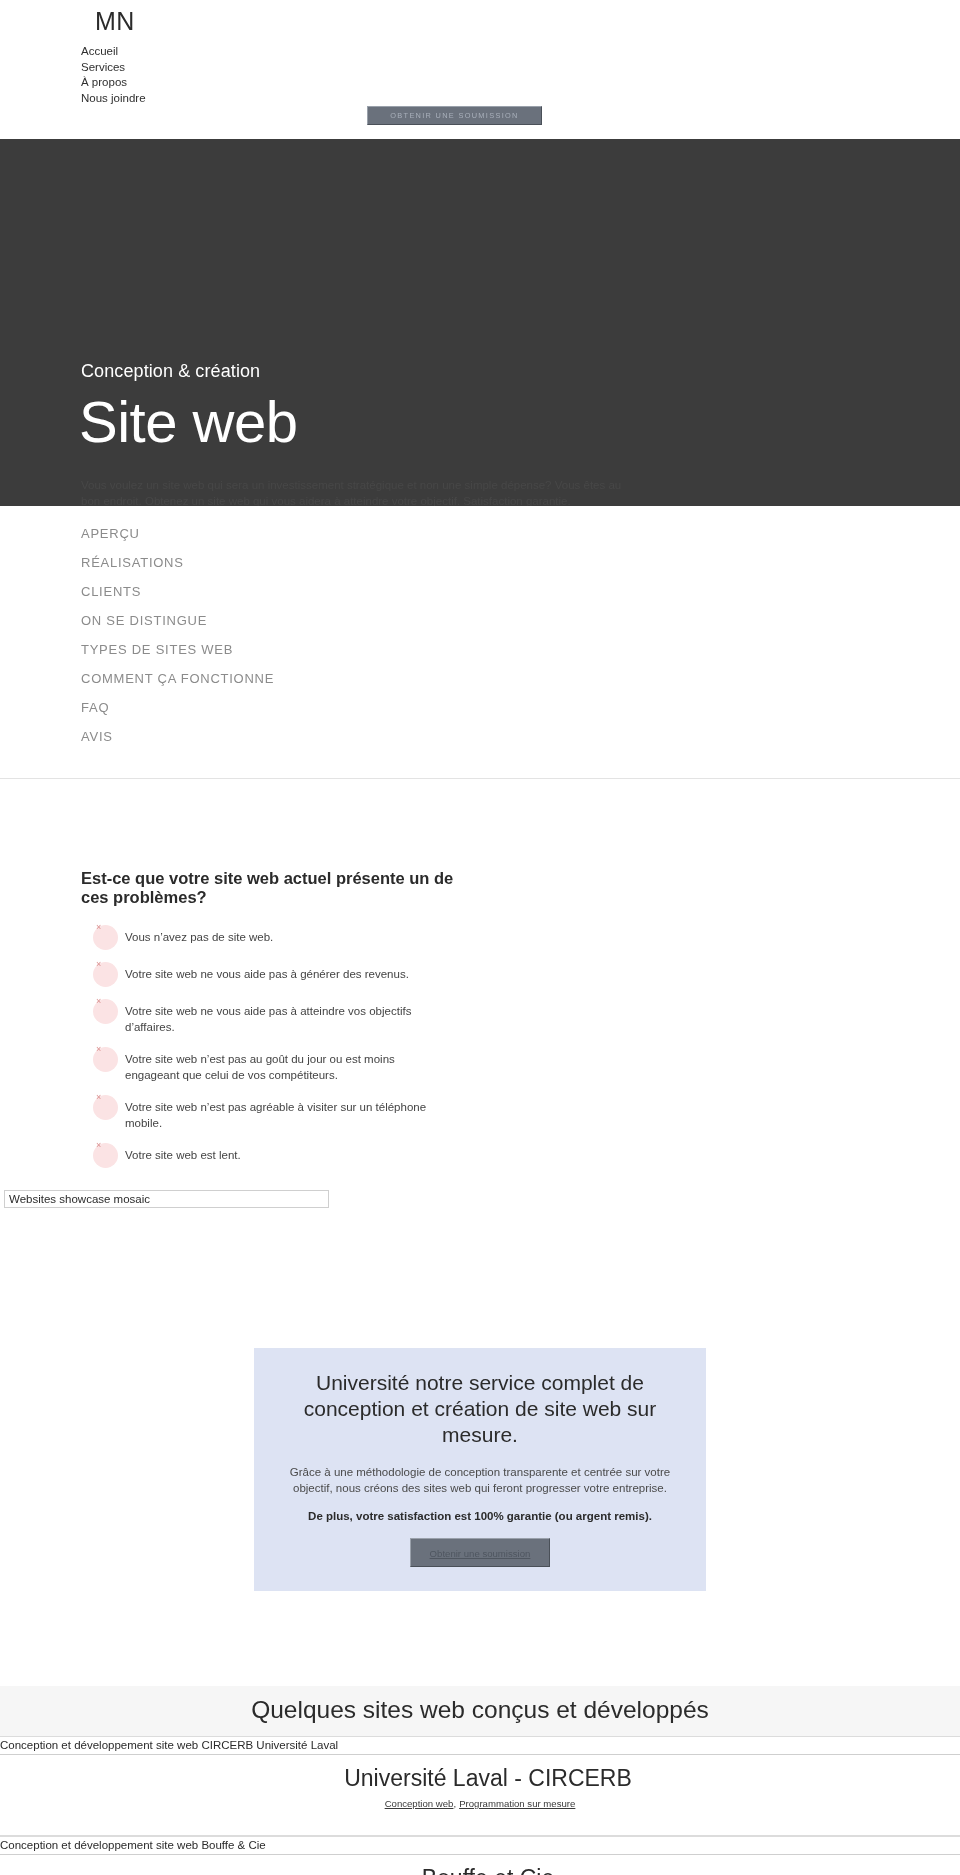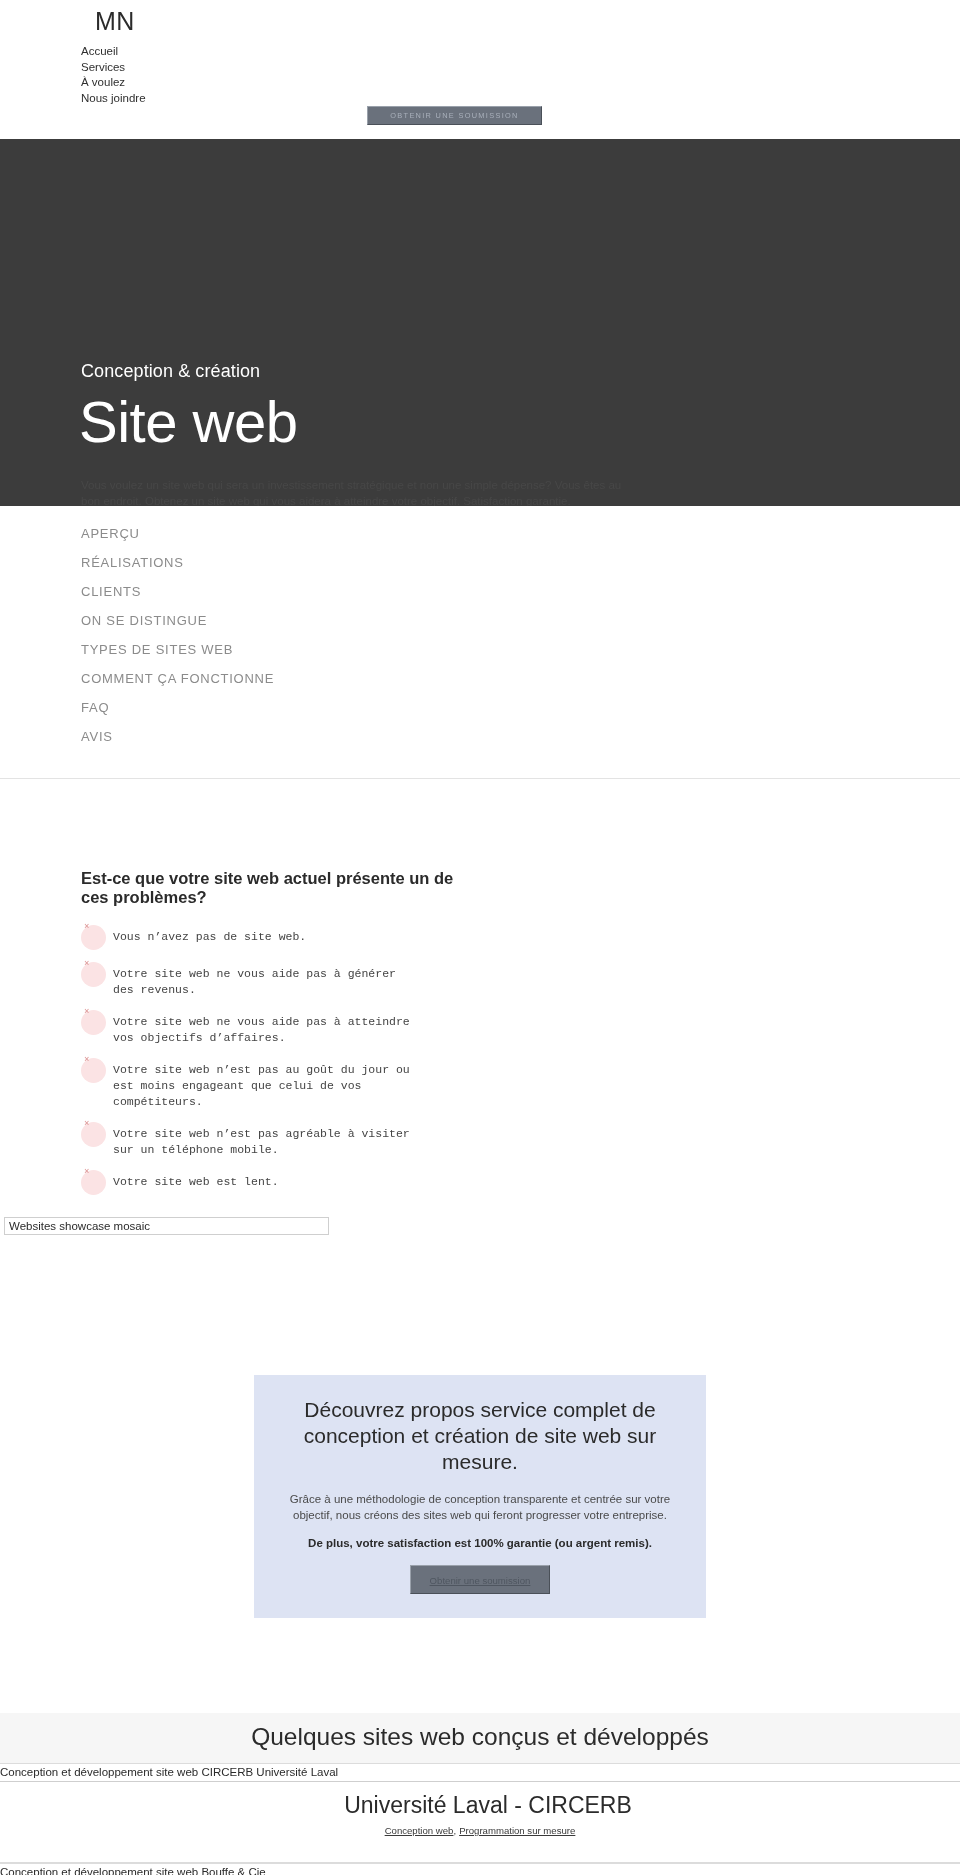--- a/index.html
+++ b/index.html
@@ -124,21 +124,21 @@
     margin: 0 0 22px 0;
     padding-left: 81px;
     font-size: 16.5px;
     font-weight: bold;
     color: #2b2b2b;
     line-height: 19px;
     max-width: 480px;
   }
   .problem-list {
     list-style: none;
-    margin: 0; padding: 0 0 0 81px; font-family: Liberation Mono, monospace;
+    margin: 12px; padding: 0 0 0 81px;
   }
   .problem-item {
     display: flex;
     align-items: flex-start;
     margin-bottom: 16px;
   }
   .problem-bullet {
     width: 25px; height: 25px;
     border-radius: 50%;
     background: #fbe3e4;
@@ -279,21 +279,21 @@
   <header class="site-header">
     <div class="logo">MN</div>
     <ul class="main-nav">
       <li>
         <a href="#">Accueil</a>
       </li>
       <li>
         <a href="#">Services</a>
       </li>
       <li>
-        <a href="#">À voulez</a>
+        <a href="#">À propos</a>
       </li>
       <li>
         <a href="#">Nous joindre</a>
       </li>
     </ul>
     <div class="header-cta">OBTENIR UNE SOUMISSION</div>
   </header>
 
   <section class="hero">
     <div class="hero-eyebrow">Conception &amp; création</div>
@@ -357,21 +357,21 @@
       <li class="problem-item">
         <span class="problem-bullet"></span>
         <span class="problem-text">Votre site web est lent.</span>
       </li>
     </ul>
     <div class="broken-img">Websites showcase mosaic</div>
   </section>
 
   <section class="cta-wrap">
     <div class="cta-box">
-      <h2>Découvrez propos service complet de conception et création de site web sur mesure.</h2>
+      <h2>Université notre service complet de conception et création de site web sur mesure.</h2>
       <p class="lead">Grâce à une méthodologie de conception transparente et centrée sur votre objectif, nous créons des sites web qui feront progresser votre entreprise.</p>
       <p class="bold">De plus, votre satisfaction est 100% garantie (ou argent remis).</p>
       <div class="cta-box-button">
         <span>Obtenir une soumission</span>
       </div>
     </div>
   </section>
 
   <section class="portfolio">
     <h2>Quelques sites web conçus et développés</h2>

